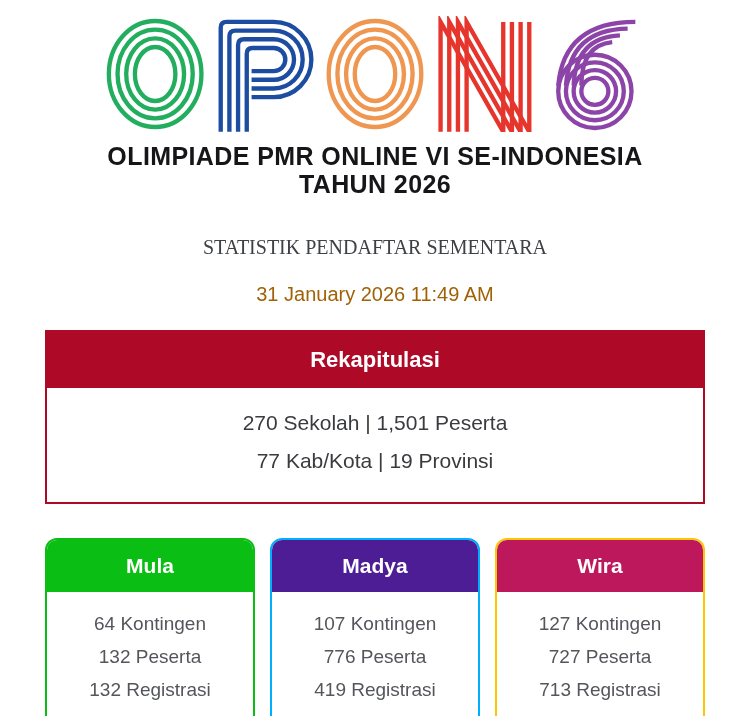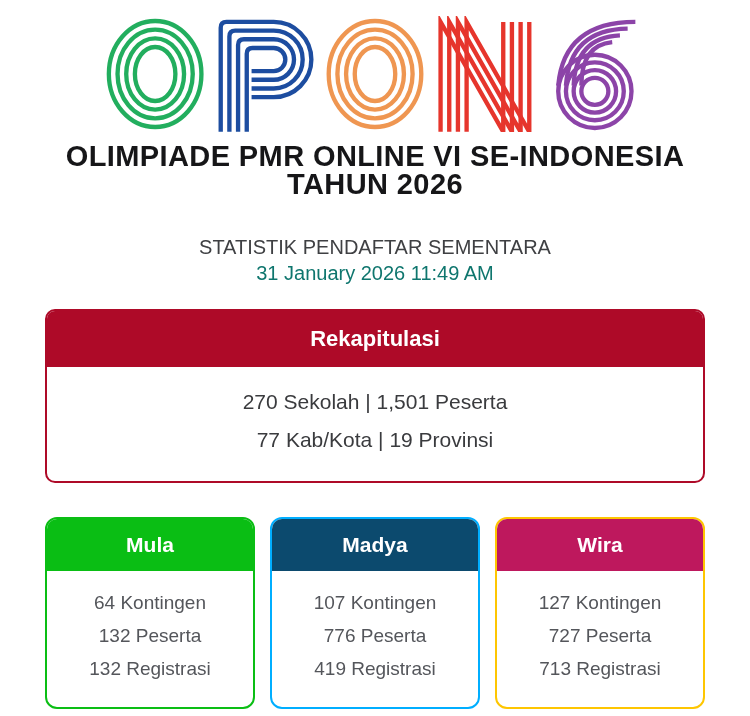--- a/index.html
+++ b/index.html
@@ -12,42 +12,43 @@
   .page{width:750px;box-sizing:border-box;padding:14px 45px 40px;}
   .content{width:660px;margin:0 auto;text-align:center;}
 
   
   .logo-wrap{text-align:center;margin-top:2px;}
   .logo{width:540px;height:116px;display:inline-block;}
 
   
   .event-title{
     margin:6px 0 0;
-    font-size:29px;
+    font-size:25px;
     line-height:28px;
     font-weight:800;
     letter-spacing:.4px;
     color:#161618;
   }
   .subtitle{
     margin-top:38px;
     font-size:20px;
     color:#3f4043;
+    font-family:Liberation Serif, serif;
   }
   .timestamp{
-    margin-top:3px;
+    margin-top:24px;
     font-size:20px;
-    color:#0f766e;
+    color:#a16207;
   }
 
   
   .rekap-card{
     margin-top:24px;
     border:2px solid #AE0A28;
-    border-radius:10px;
+    border-radius:0;
     overflow:hidden;
     background:#fff;
     text-align:center;
   }
   .rekap-header{
     background:#AE0A28;
     color:#ffffff;
     font-size:22px;
     font-weight:700;
     padding:15px 0;
@@ -158,21 +159,21 @@
       <section class="cat-card" style="border-color: rgb(10, 190, 20);">
         <div class="cat-header" style="background-color: rgb(10, 190, 20);">Mula</div>
         <div class="cat-body">
           <p>64 Kontingen</p>
           <p>132 Peserta</p>
           <p>132 Registrasi</p>
         </div>
       </section>
 
       <section class="cat-card" style="border-color: rgb(0, 174, 255);">
-        <div class="cat-header" style="background-color: #0c4a6e;">Madya</div>
+        <div class="cat-header" style="background-color: #4c1d95;">Madya</div>
         <div class="cat-body">
           <p>107 Kontingen</p>
           <p>776 Peserta</p>
           <p>419 Registrasi</p>
         </div>
       </section>
 
       <section class="cat-card" style="border-color: rgb(254, 198, 1);">
         <div class="cat-header" style="background-color: #be185d;">Wira</div>
         <div class="cat-body">

